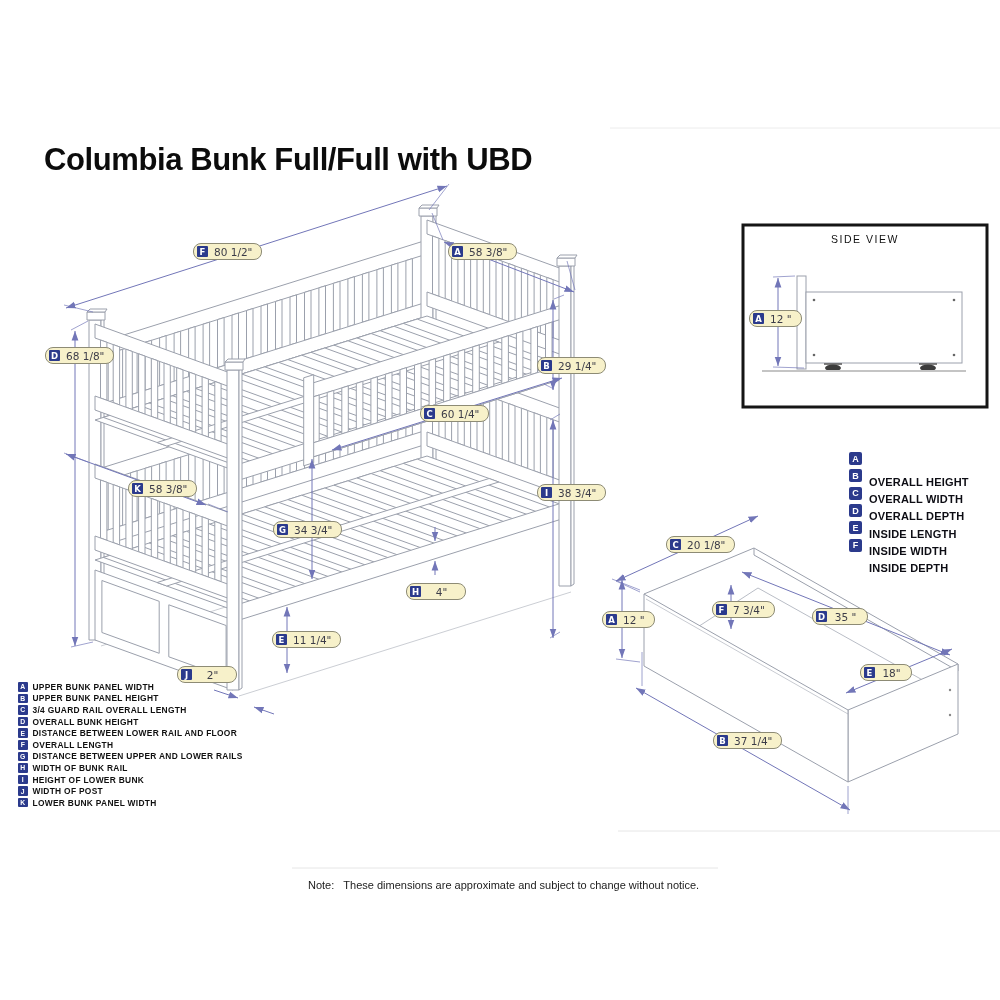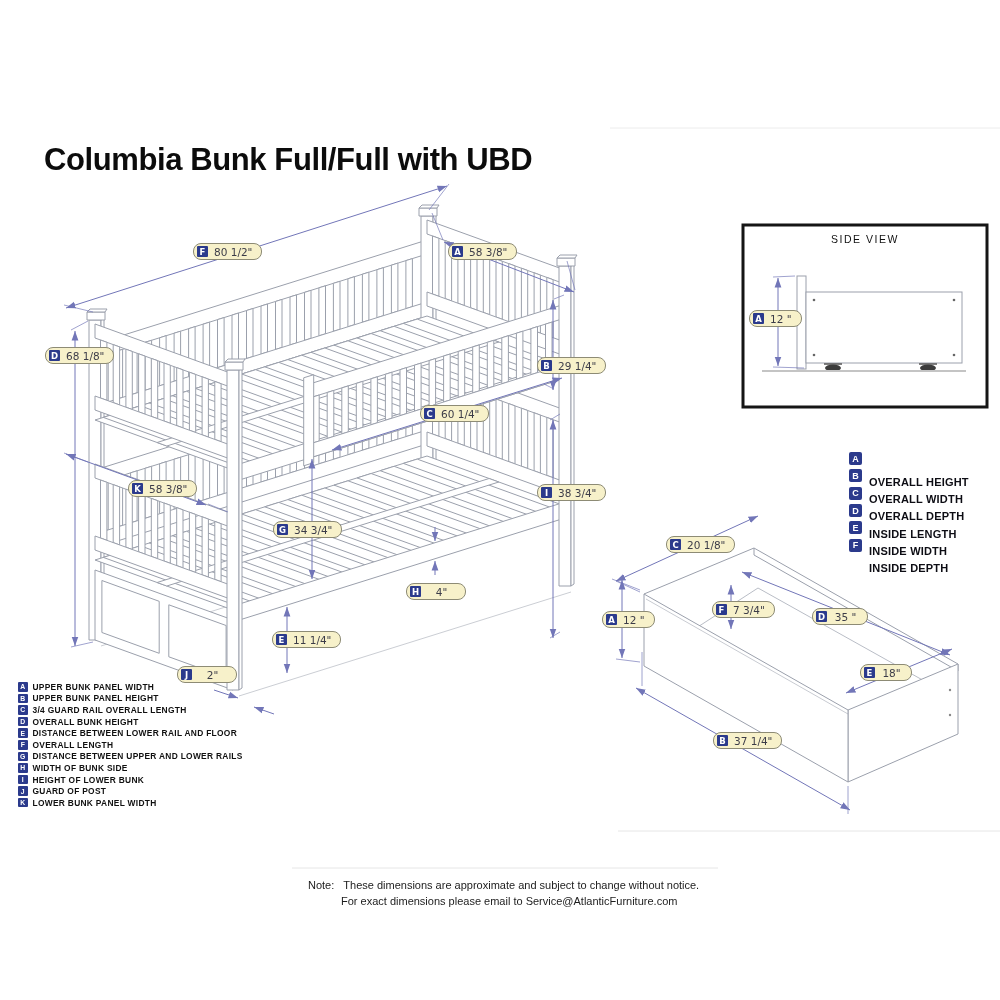--- a/index.html
+++ b/index.html
@@ -415,33 +415,32 @@
     <div class="row">
         <span class="ssq">F</span>
         <span class="ltext">OVERALL LENGTH</span>
       </div>
     <div class="row">
         <span class="ssq">G</span>
         <span class="ltext">DISTANCE BETWEEN UPPER AND LOWER RAILS</span>
       </div>
     <div class="row">
         <span class="ssq">H</span>
-        <span class="ltext">WIDTH OF BUNK SIDE</span>
+        <span class="ltext">WIDTH OF BUNK RAIL</span>
       </div>
     <div class="row">
         <span class="ssq">I</span>
         <span class="ltext">HEIGHT OF LOWER BUNK</span>
       </div>
     <div class="row">
         <span class="ssq">J</span>
-        <span class="ltext">GUARD OF POST</span>
+        <span class="ltext">WIDTH OF POST</span>
       </div>
     <div class="row">
         <span class="ssq">K</span>
         <span class="ltext">LOWER BUNK PANEL WIDTH</span>
       </div>
   </div>
 
   <div class="note">
     <div><span class="pfx">Note:</span><span>These dimensions are approximate and subject to change without notice.</span></div>
-    <div class="l2"><span>For exact dimensions please email to Service@AtlanticFurniture.com</span></div>
   </div>
 </div>
 
 </body></html>

